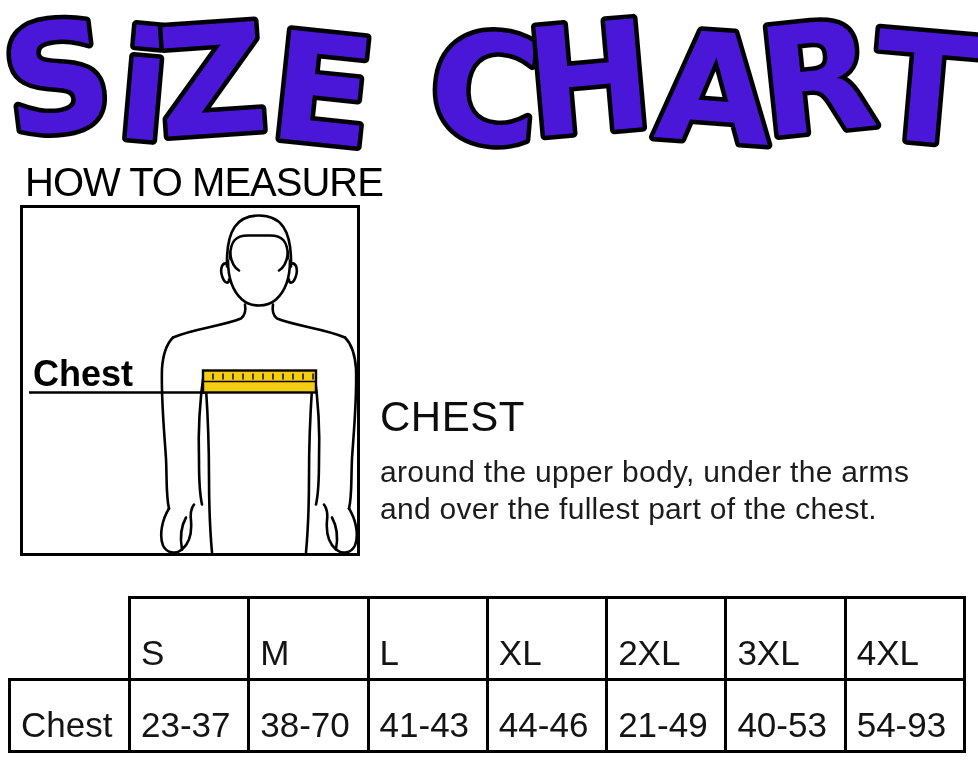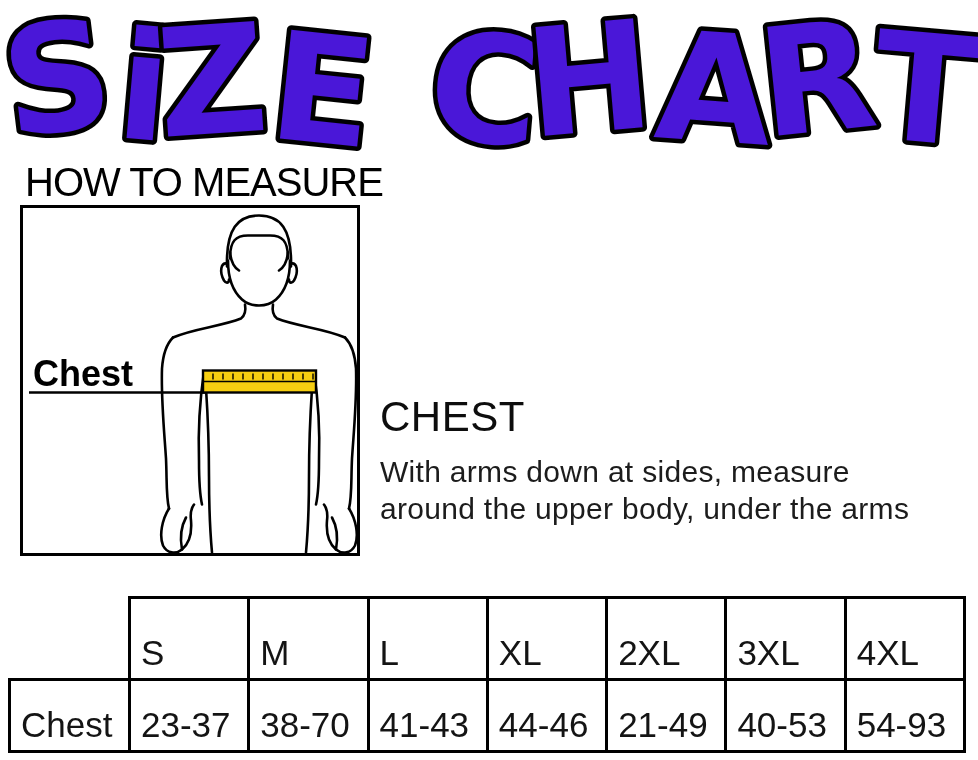--- a/index.html
+++ b/index.html
@@ -156,22 +156,22 @@
         <path class="tape-detail" d="M 180 173 H 293"></path>
         <path class="tape-detail" d="M190 165v6M200 165v6M210 165v6M220 165v6M230 165v6M240 165v6M250 165v6M260 165v6M270 165v6M280 165v6M290 165v6"></path>
       </g>
       <text class="chest-label-text" x="10" y="177">Chest</text>
     </svg>
   </div>
 
   <div id="instructions">
     <div id="instructions-heading">CHEST</div>
     <div id="instructions-body">
-      <div class="instr-line">With arms down at sides, measure</div>
       <div class="instr-line">around the upper body, under the arms</div>
+      <div class="instr-line">and over the fullest part of the chest.</div>
     </div>
   </div>
 
   <table id="size-table">
     <colgroup>
       <col style="width:120px">
       <col>
         <col>
         <col>
         <col>

